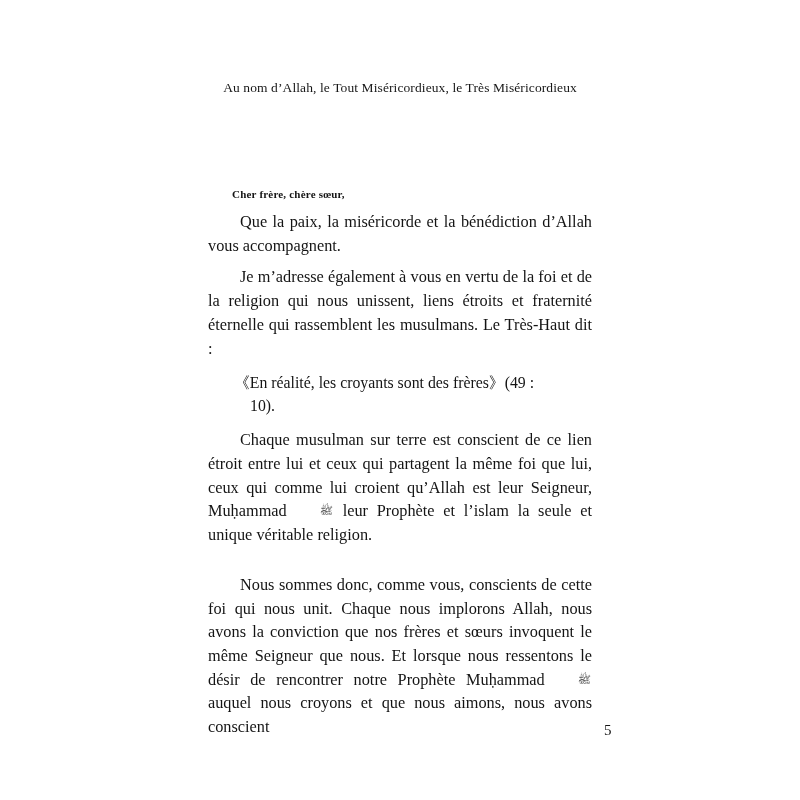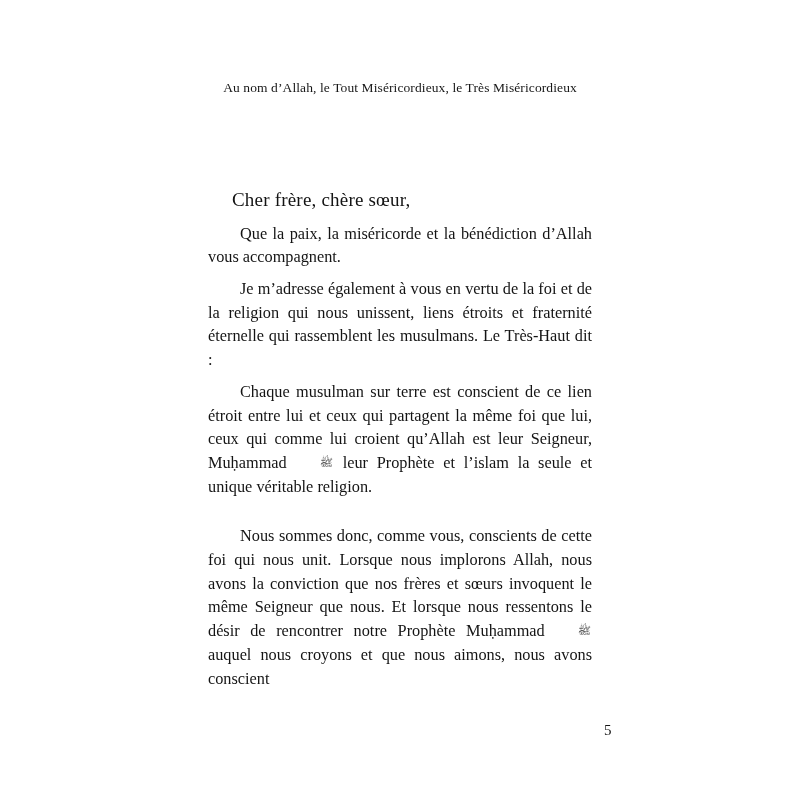--- a/index.html
+++ b/index.html
@@ -41,25 +41,25 @@
     top: 186px;
     left: 200px;
     width: 400px;
     font-size: 16.3px;
     line-height: 1.455;
     text-align: justify;
     color: #141414;
   }
 
   .salutation {
-    font-weight: normal;
+    font-weight: bold;
     text-indent: 32px;
     margin: 0 0 1px 0;
     letter-spacing: 0.2px;
-    font-size: 19px;
+    font-size: 11px;
   }
 
   p.para {
     margin: 8px;
     text-indent: 32px;
   }
 
   .quote {
     margin: 11px 0 11px 0;
     padding-left: 34px;
@@ -105,24 +105,28 @@
 
   <div class="body-block">
 
     <p class="salutation">Cher frère, chère sœur,</p>
 
     <p class="para">Que la paix, la miséricorde et la bénédiction d’Allah vous accompagnent.</p>
 
 
     <p class="para">Je m’adresse également à vous en vertu de la foi et de la religion qui nous unissent, liens étroits et fraternité éternelle qui rassemblent les musulmans. Le Très-Haut dit :</p>
 
+    <div class="quote">
+      <span>《En réalité, les croyants sont des frères》(49 :</span>
+      <span class="qline2">10).</span>
+    </div>
 
     <p class="para"><span>Chaque musulman sur terre est conscient de ce lien étroit entre lui et ceux qui partagent la même foi que lui, ceux qui comme lui croient qu’Allah est leur Seigneur, Muḥammad</span><span class="pbuh">ﷺ</span> <span>leur Prophète et l’islam la seule et unique véritable religion.</span></p>
 
     <div class="gap"></div>
 
-    <p class="para"><span>Nous sommes donc, comme vous, conscients de cette foi qui nous unit. Lorsque nous implorons Allah, nous avons la conviction que nos frères et sœurs invoquent le même Seigneur que nous. Et lorsque nous ressentons le désir de rencontrer notre Prophète Muḥammad</span><span class="pbuh">ﷺ</span> <span>auquel nous croyons et que nous aimons, nous avons conscient</span></p>
+    <p class="para"><span>Nous sommes donc, comme vous, conscients de cette foi qui nous unit. Chaque nous implorons Allah, nous avons la conviction que nos frères et sœurs invoquent le même Seigneur que nous. Et lorsque nous ressentons le désir de rencontrer notre Prophète Muḥammad</span><span class="pbuh">ﷺ</span> <span>auquel nous croyons et que nous aimons, nous avons conscient</span></p>
 
   </div>
 
   <div class="folio">5</div>
 
 </div>
 
 </body></html>

